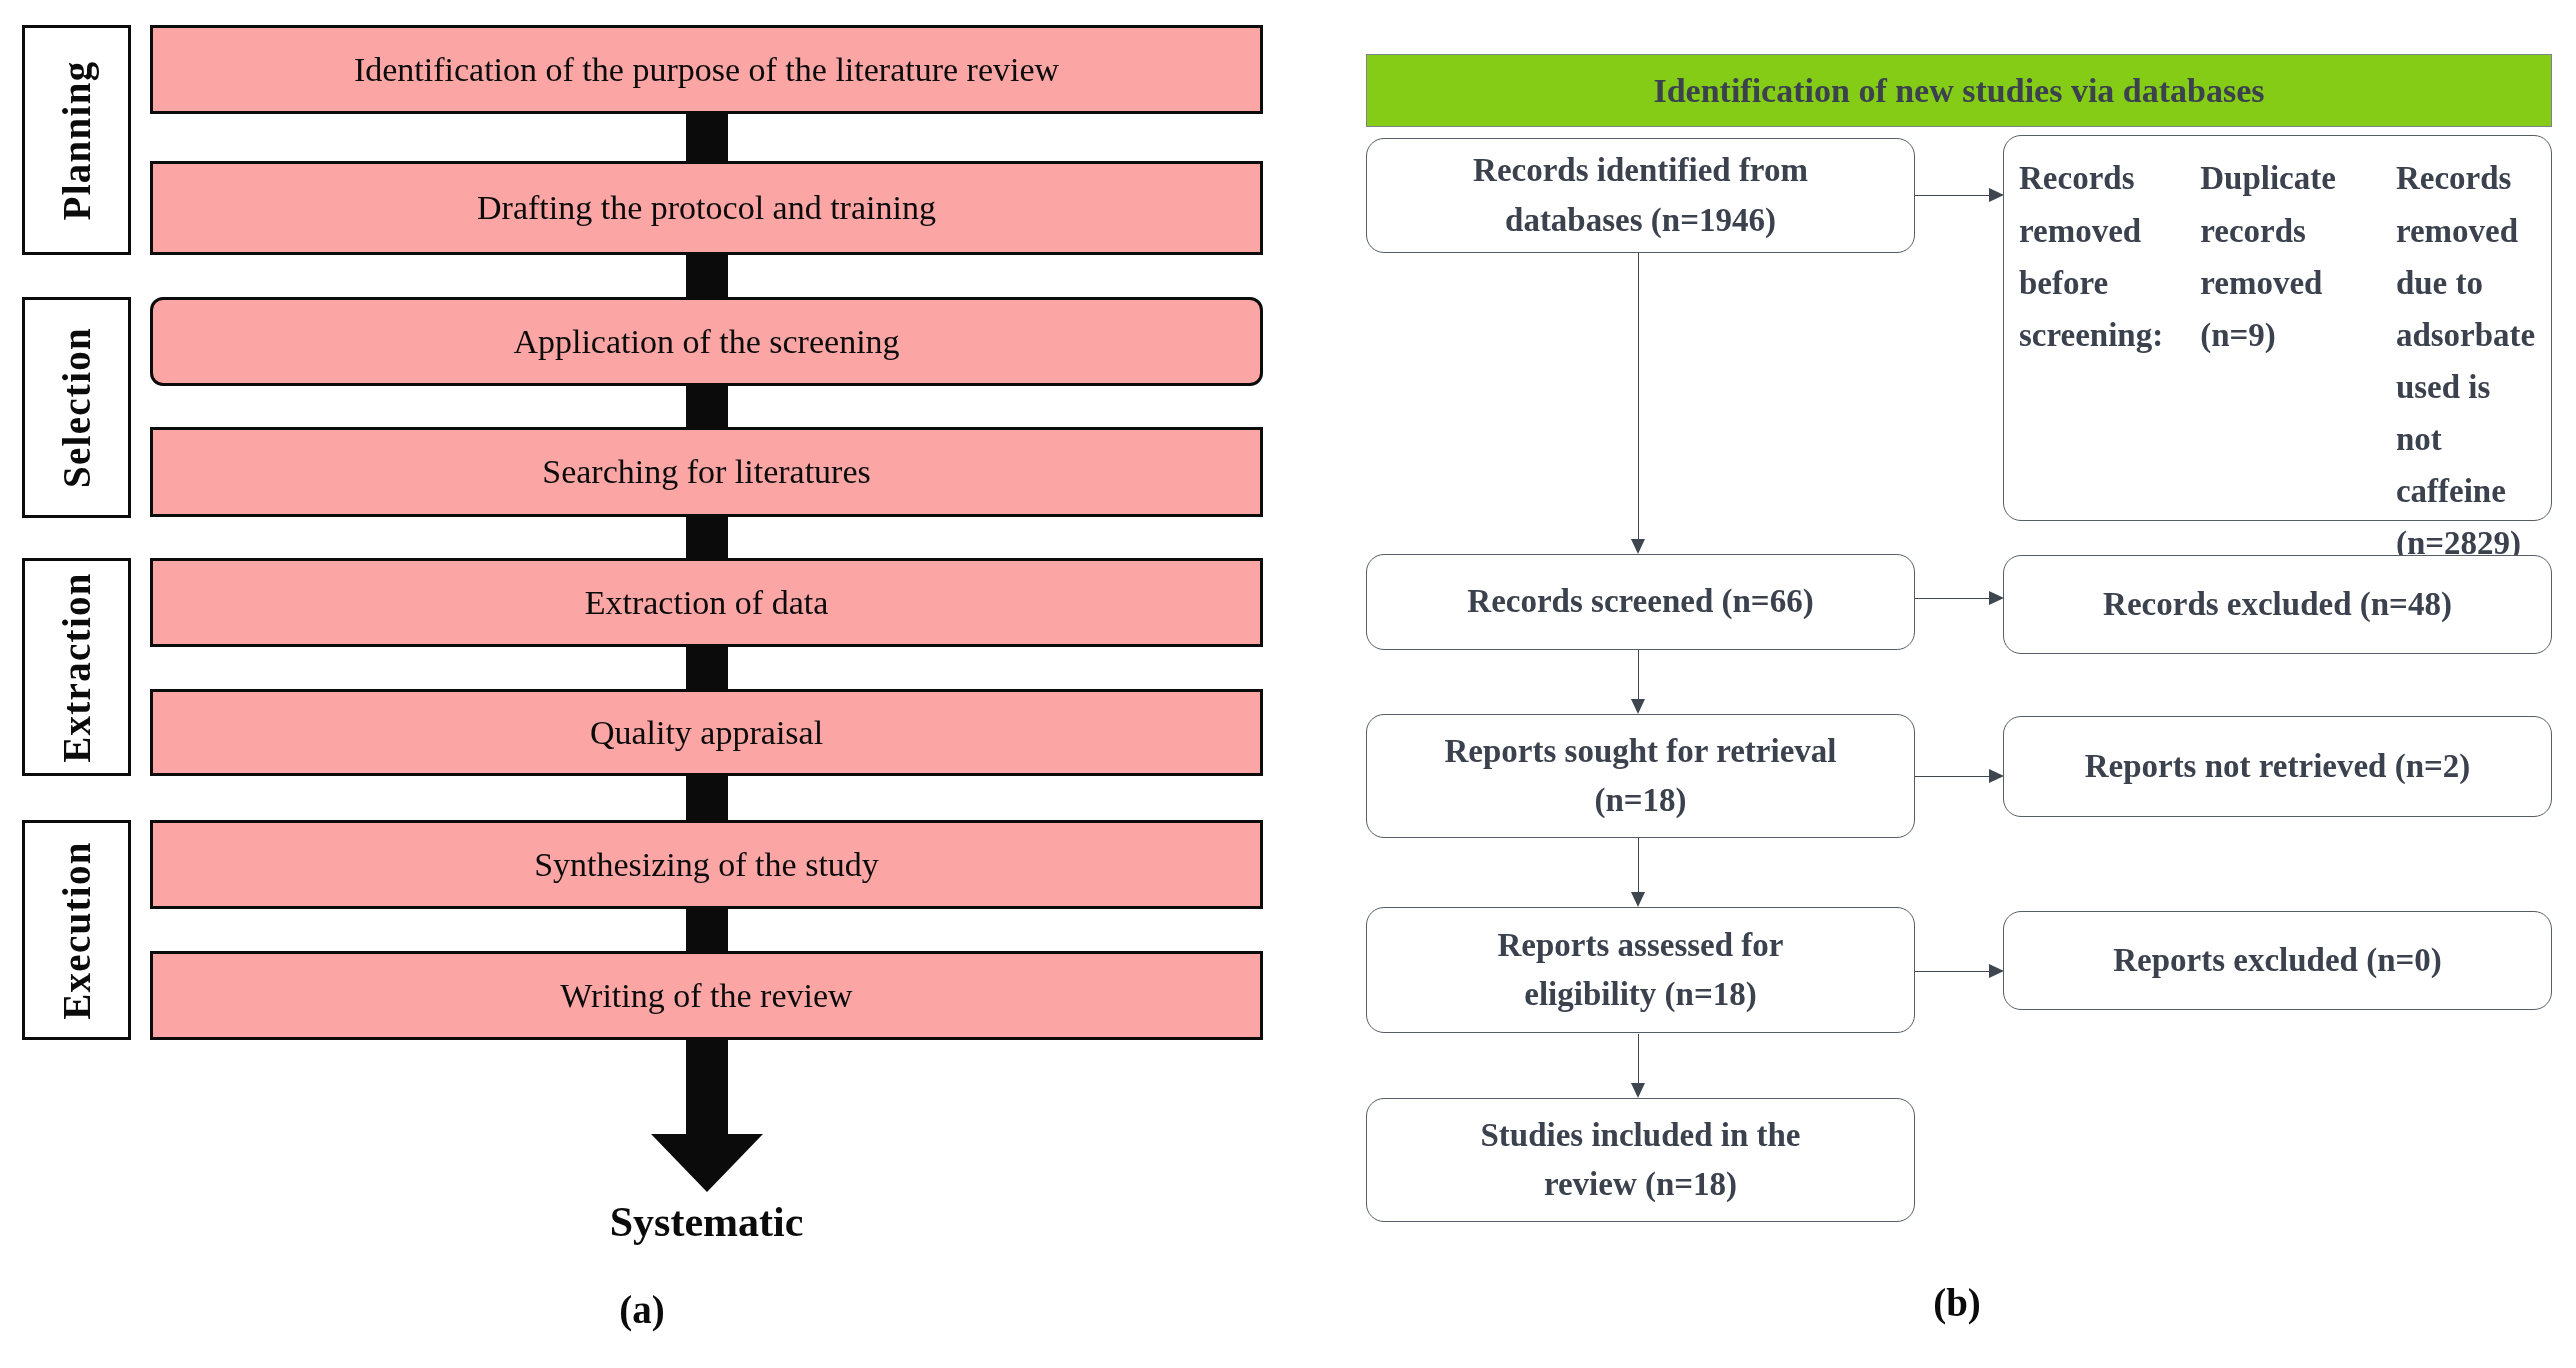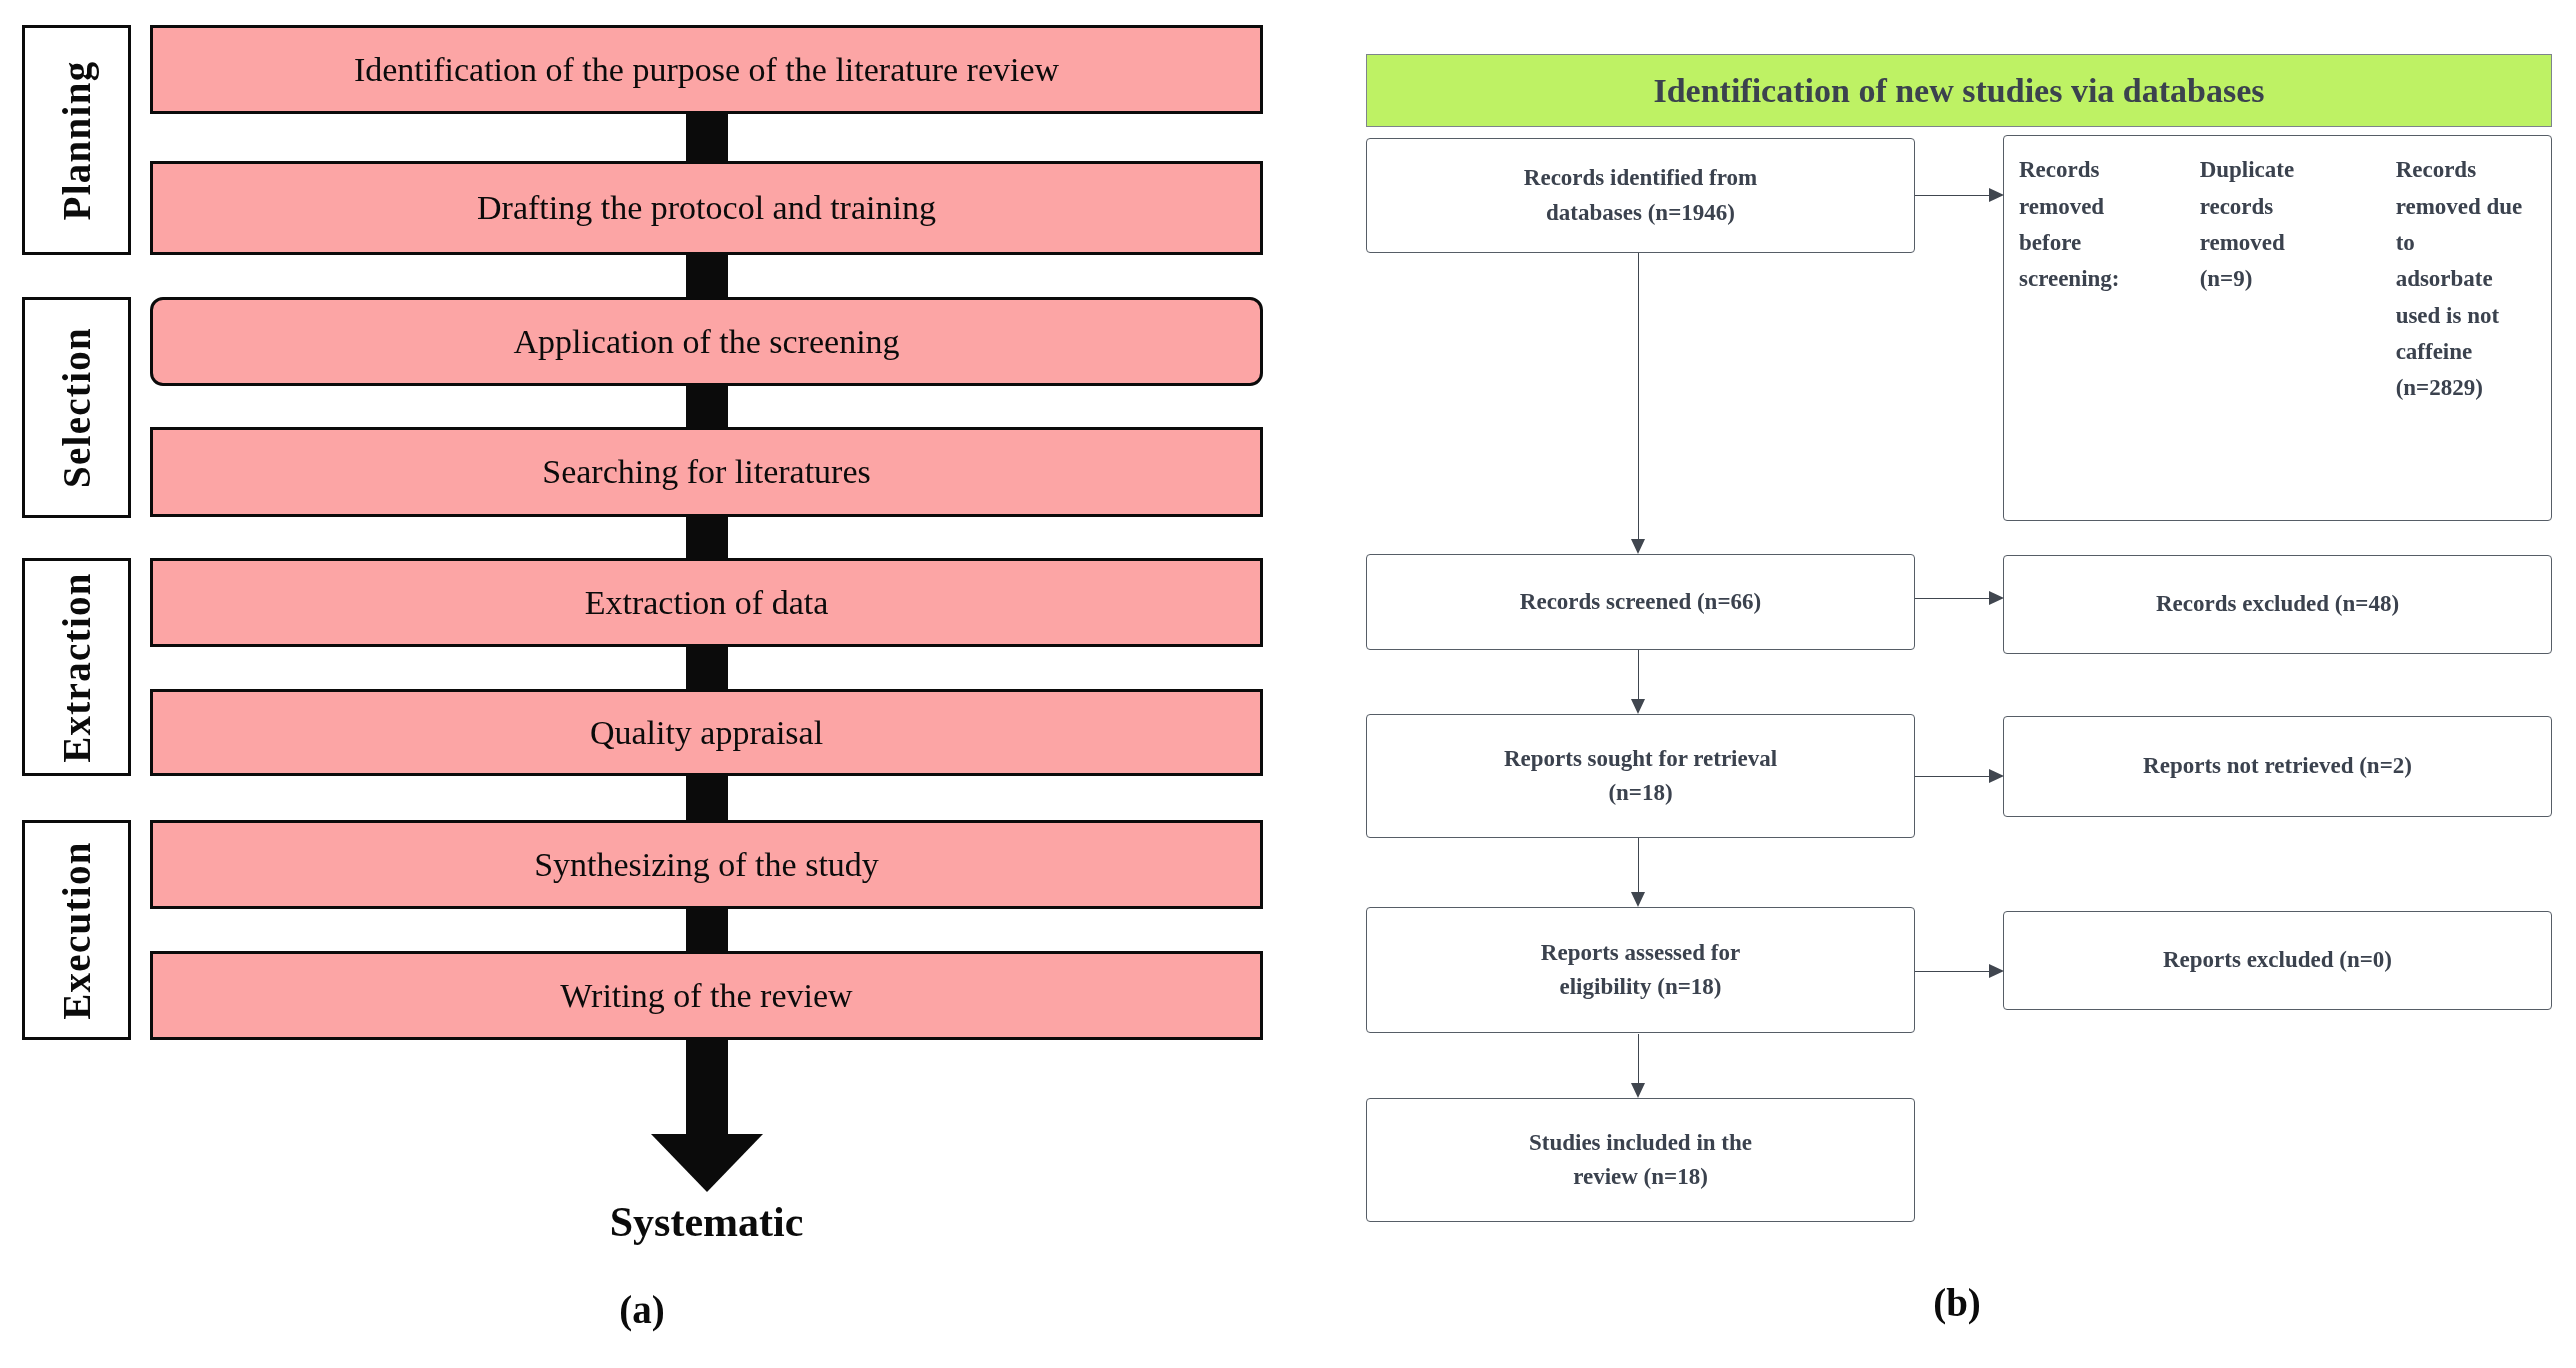--- a/index.html
+++ b/index.html
@@ -46,28 +46,28 @@
     text-align:center;font-weight:bold;font-size:42px;color:#0b0b0b;
   }
   .caption{
     position:absolute;font-weight:bold;font-size:39px;color:#0b0b0b;text-align:center;width:316px;
   }
   .caption-a{left:484px;top:1287px;}
   .caption-b{left:1799px;top:1280px;}
   
   .prisma-header{
     position:absolute;left:1366px;top:54px;width:1186px;height:73px;
-    background:#bef264;border:1.3px solid #7d838c;box-sizing:border-box;
+    background:#84cc16;border:1.3px solid #7d838c;box-sizing:border-box;
     display:flex;align-items:center;justify-content:center;
     font-weight:bold;font-size:34px;color:#3b424e;
   }
   .pbox{
     position:absolute;background:#ffffff;
-    border:1.3px solid #565d66;border-radius:4px;box-sizing:border-box;
-    font-weight:bold;font-size:23px;color:#3b424e;
+    border:1.3px solid #565d66;border-radius:18px;box-sizing:border-box;
+    font-weight:bold;font-size:33px;color:#3b424e;
     display:flex;align-items:center;justify-content:center;
     text-align:center;white-space:pre-line;line-height:1.5;
   }
   .pbox.left-col{left:1366px;width:549px;}
   .pbox.right-col{left:2003px;width:549px;}
   .pbox.tall{
     align-items:flex-start;justify-content:flex-start;
     text-align:left;padding:16.4px 12.6px 12.6px 15px;line-height:1.58;
     flex-direction:row;
   }

